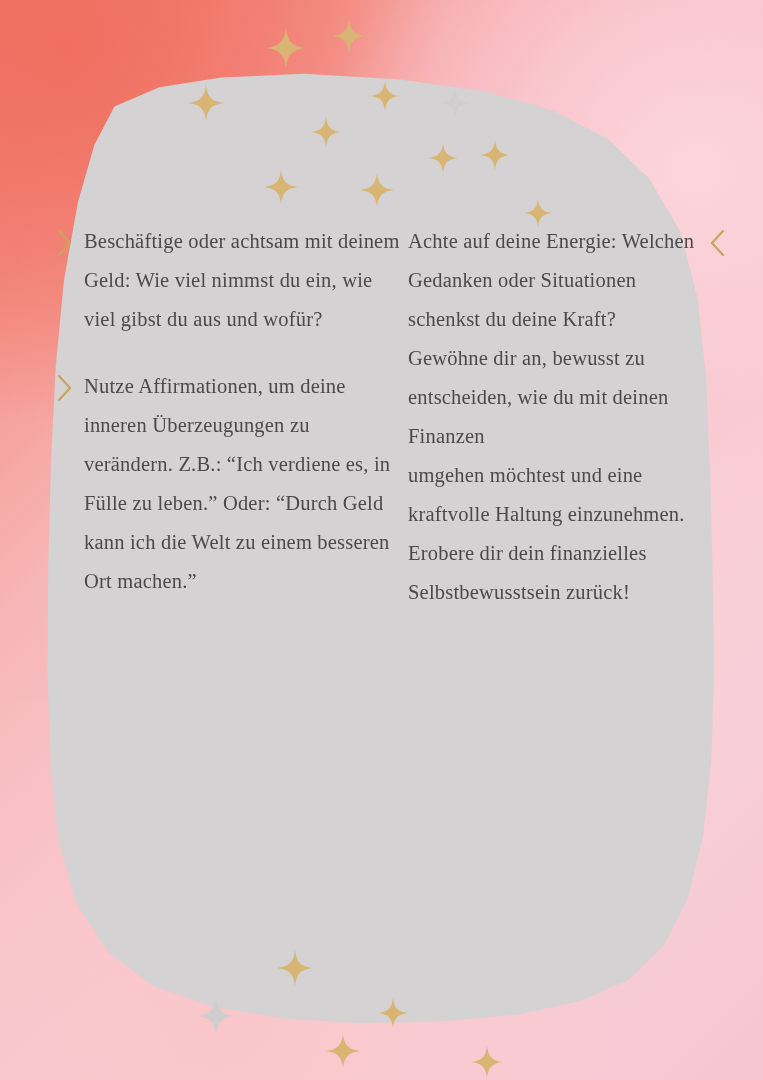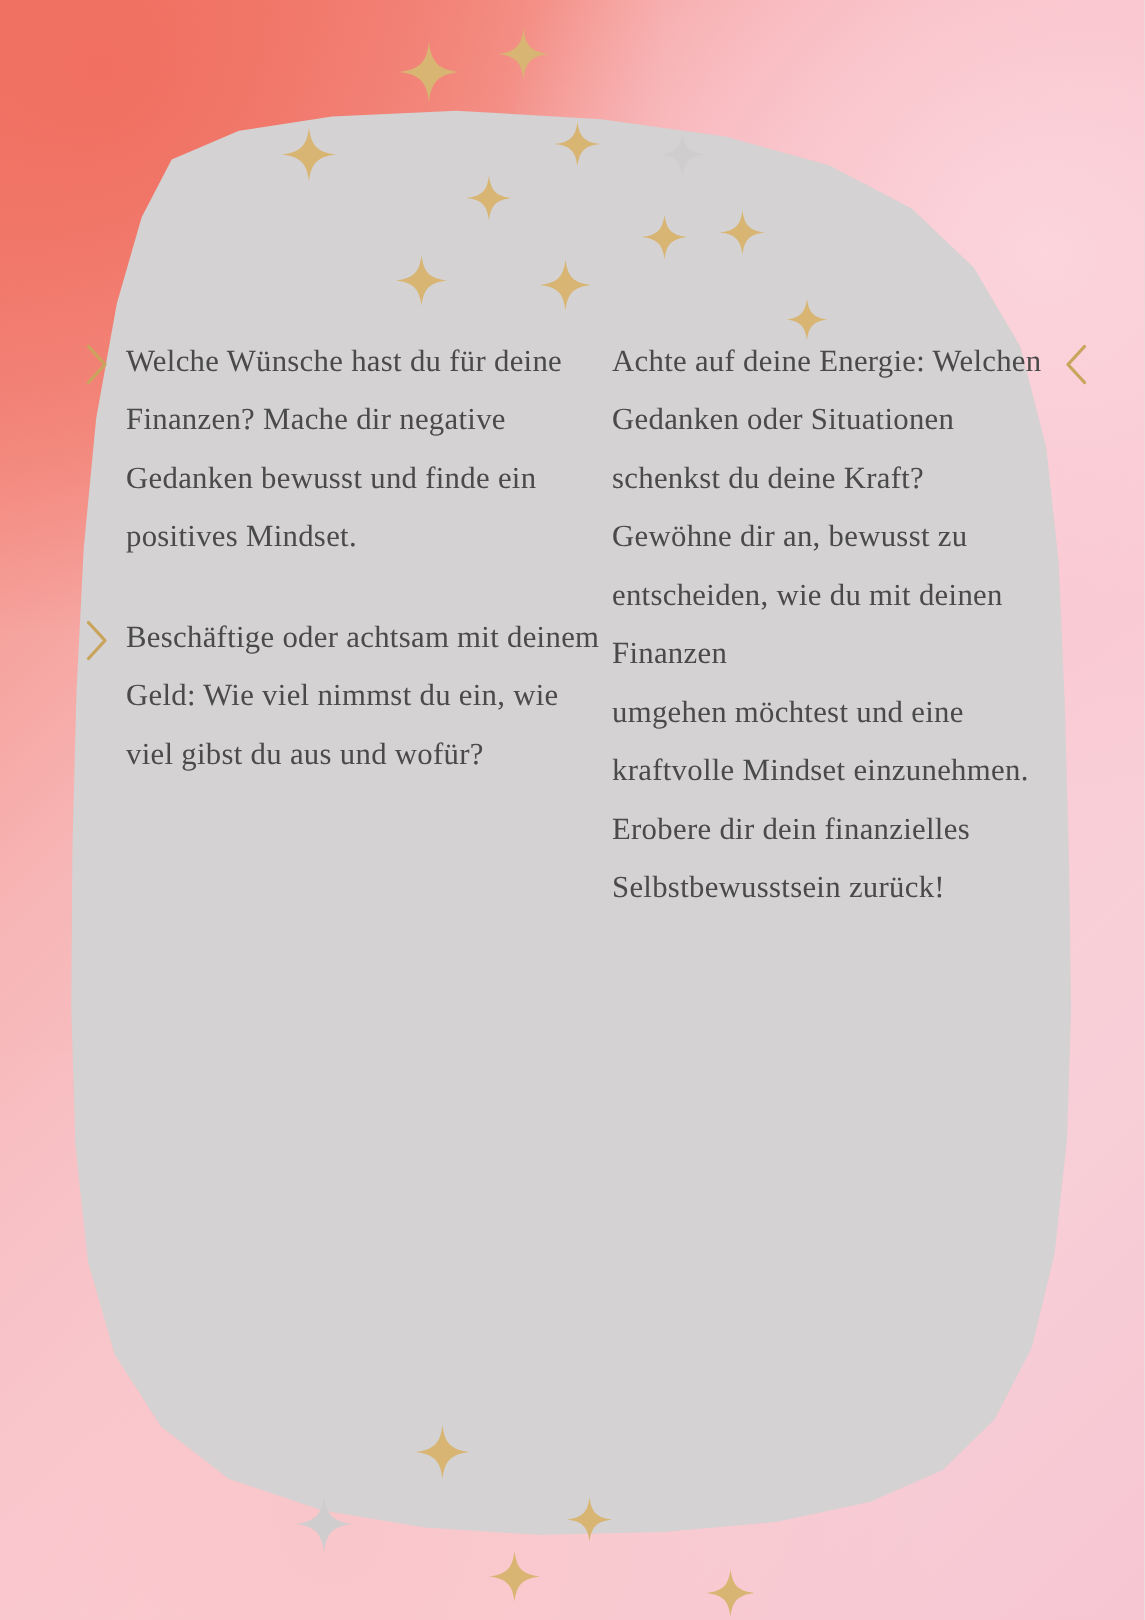--- a/index.html
+++ b/index.html
@@ -204,50 +204,50 @@
       </svg>
       <svg width="32" height="32" viewBox="0 0 100 100" class="star" style="left: 471px; top: 1046px;">
         <path d="M50 0 C54 34 66 46 100 50 C66 54 54 66 50 100 C46 66 34 54 0 50 C34 46 46 34 50 0 Z" fill="#d8b572"></path>
       </svg>
     </div>
 
   <div class="content">
 
     <div class="column col-left">
 
-      <div class="item">
-        <span class="chev">
-          <svg width="18" height="30" viewBox="0 0 18 30" fill="none" stroke="currentColor" stroke-width="2.2" stroke-linecap="round" stroke-linejoin="round">
-              <path d="M3 3 L14 15 L3 27"></path>
-            </svg>
-        </span>
-        <div class="item-text">Welche Wünsche hast du für deine Finanzen? Mache dir negative Gedanken bewusst und finde ein positives Mindset.</div>
-      </div>
 
       <div class="item">
         <span class="chev">
           <svg width="18" height="30" viewBox="0 0 18 30" fill="none" stroke="currentColor" stroke-width="2.2" stroke-linecap="round" stroke-linejoin="round">
               <path d="M3 3 L14 15 L3 27"></path>
             </svg>
         </span>
         <div class="item-text">Beschäftige oder achtsam mit deinem Geld: Wie viel nimmst du ein, wie viel gibst du aus und wofür?</div>
       </div>
 
+      <div class="item">
+        <span class="chev">
+          <svg width="18" height="30" viewBox="0 0 18 30" fill="none" stroke="currentColor" stroke-width="2.2" stroke-linecap="round" stroke-linejoin="round">
+              <path d="M3 3 L14 15 L3 27"></path>
+            </svg>
+        </span>
+        <div class="item-text">Nutze Affirmationen, um deine inneren Überzeugungen zu verändern. Z.B.: “Ich verdiene es, in Fülle zu leben.” Oder: “Durch Geld kann ich die Welt zu einem besseren Ort machen.”</div>
+      </div>
 
     </div>
 
     <div class="column col-right">
 
       <div class="item">
         <span class="chev">
           <svg width="18" height="30" viewBox="0 0 18 30" fill="none" stroke="currentColor" stroke-width="2.2" stroke-linecap="round" stroke-linejoin="round">
               <path d="M15 3 L4 15 L15 27"></path>
             </svg>
         </span>
         <div class="item-text">Achte auf deine Energie: Welchen Gedanken oder Situationen schenkst du deine Kraft? Gewöhne dir an, bewusst zu entscheiden, wie du mit deinen Finanzen
-umgehen möchtest und eine kraftvolle Mindset einzunehmen. Erobere dir dein finanzielles Selbstbewusstsein zurück!</div>
+umgehen möchtest und eine kraftvolle Haltung einzunehmen. Erobere dir dein finanzielles Selbstbewusstsein zurück!</div>
       </div>
 
 
     </div>
 
   </div>
 </div>
 
 </body></html>

